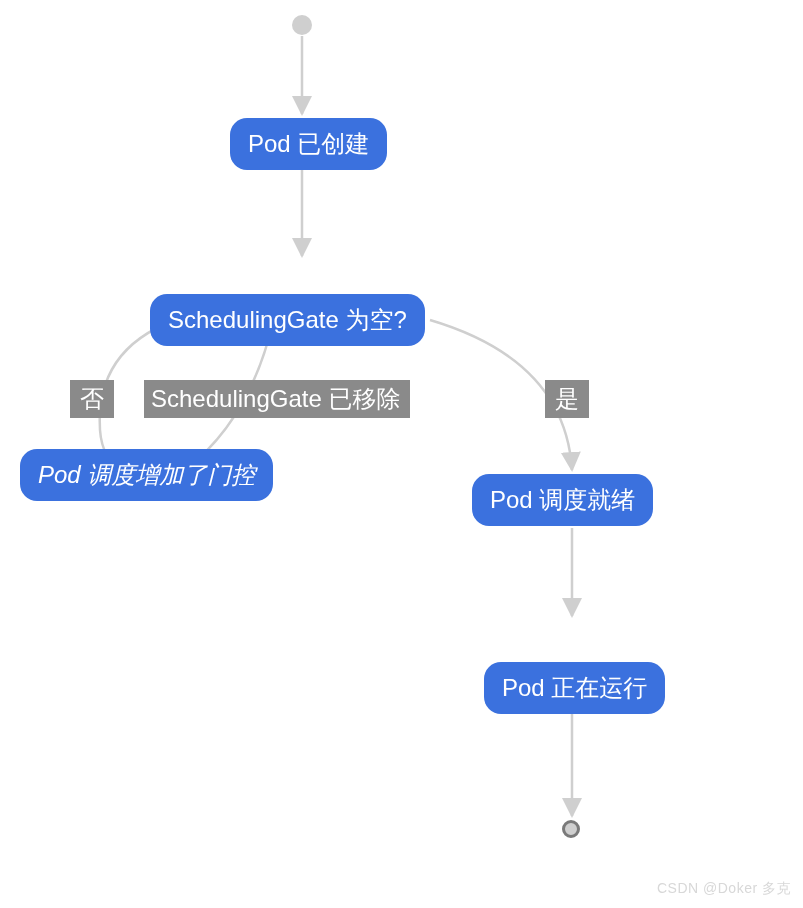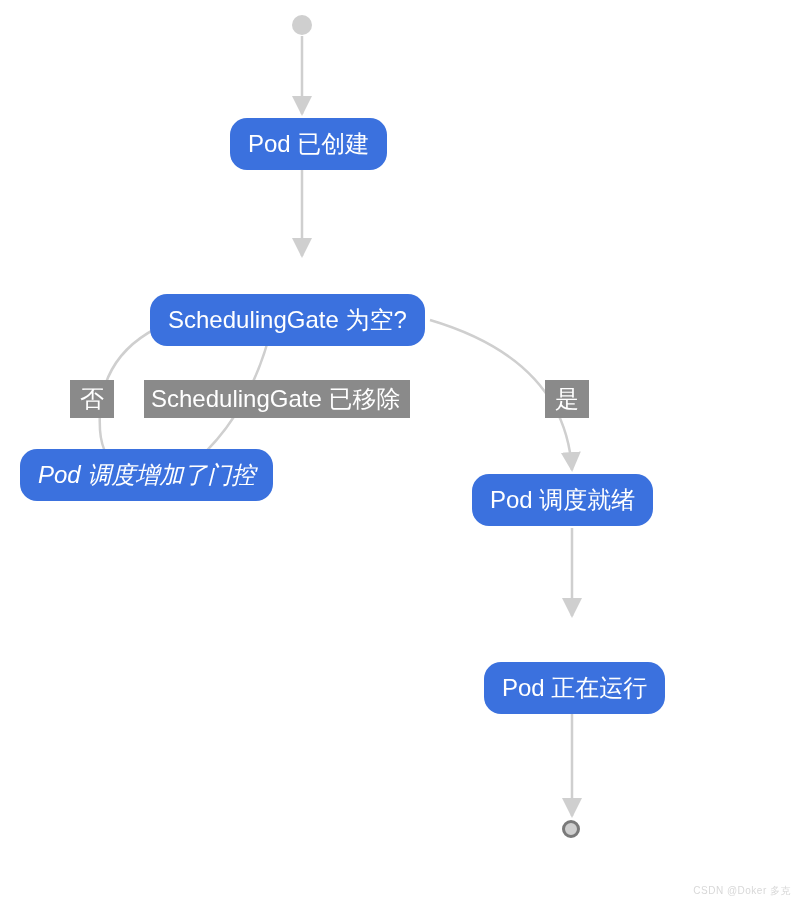--- a/index.html
+++ b/index.html
@@ -48,21 +48,21 @@
       height: 18px;
       border-radius: 50%;
       background: #cfcfcf;
       border: 3px solid #7a7a7a;
     }
     .watermark {
       position: absolute;
       right: 12px;
       bottom: 10px;
       color: #d8d8d8;
-      font-size: 10px;
+      font-size: 14px;
       letter-spacing: 0.5px;
     }
     svg.connectors {
       position: absolute;
       top: 0;
       left: 0;
       width: 803px;
       height: 908px;
       pointer-events: none;
     }

